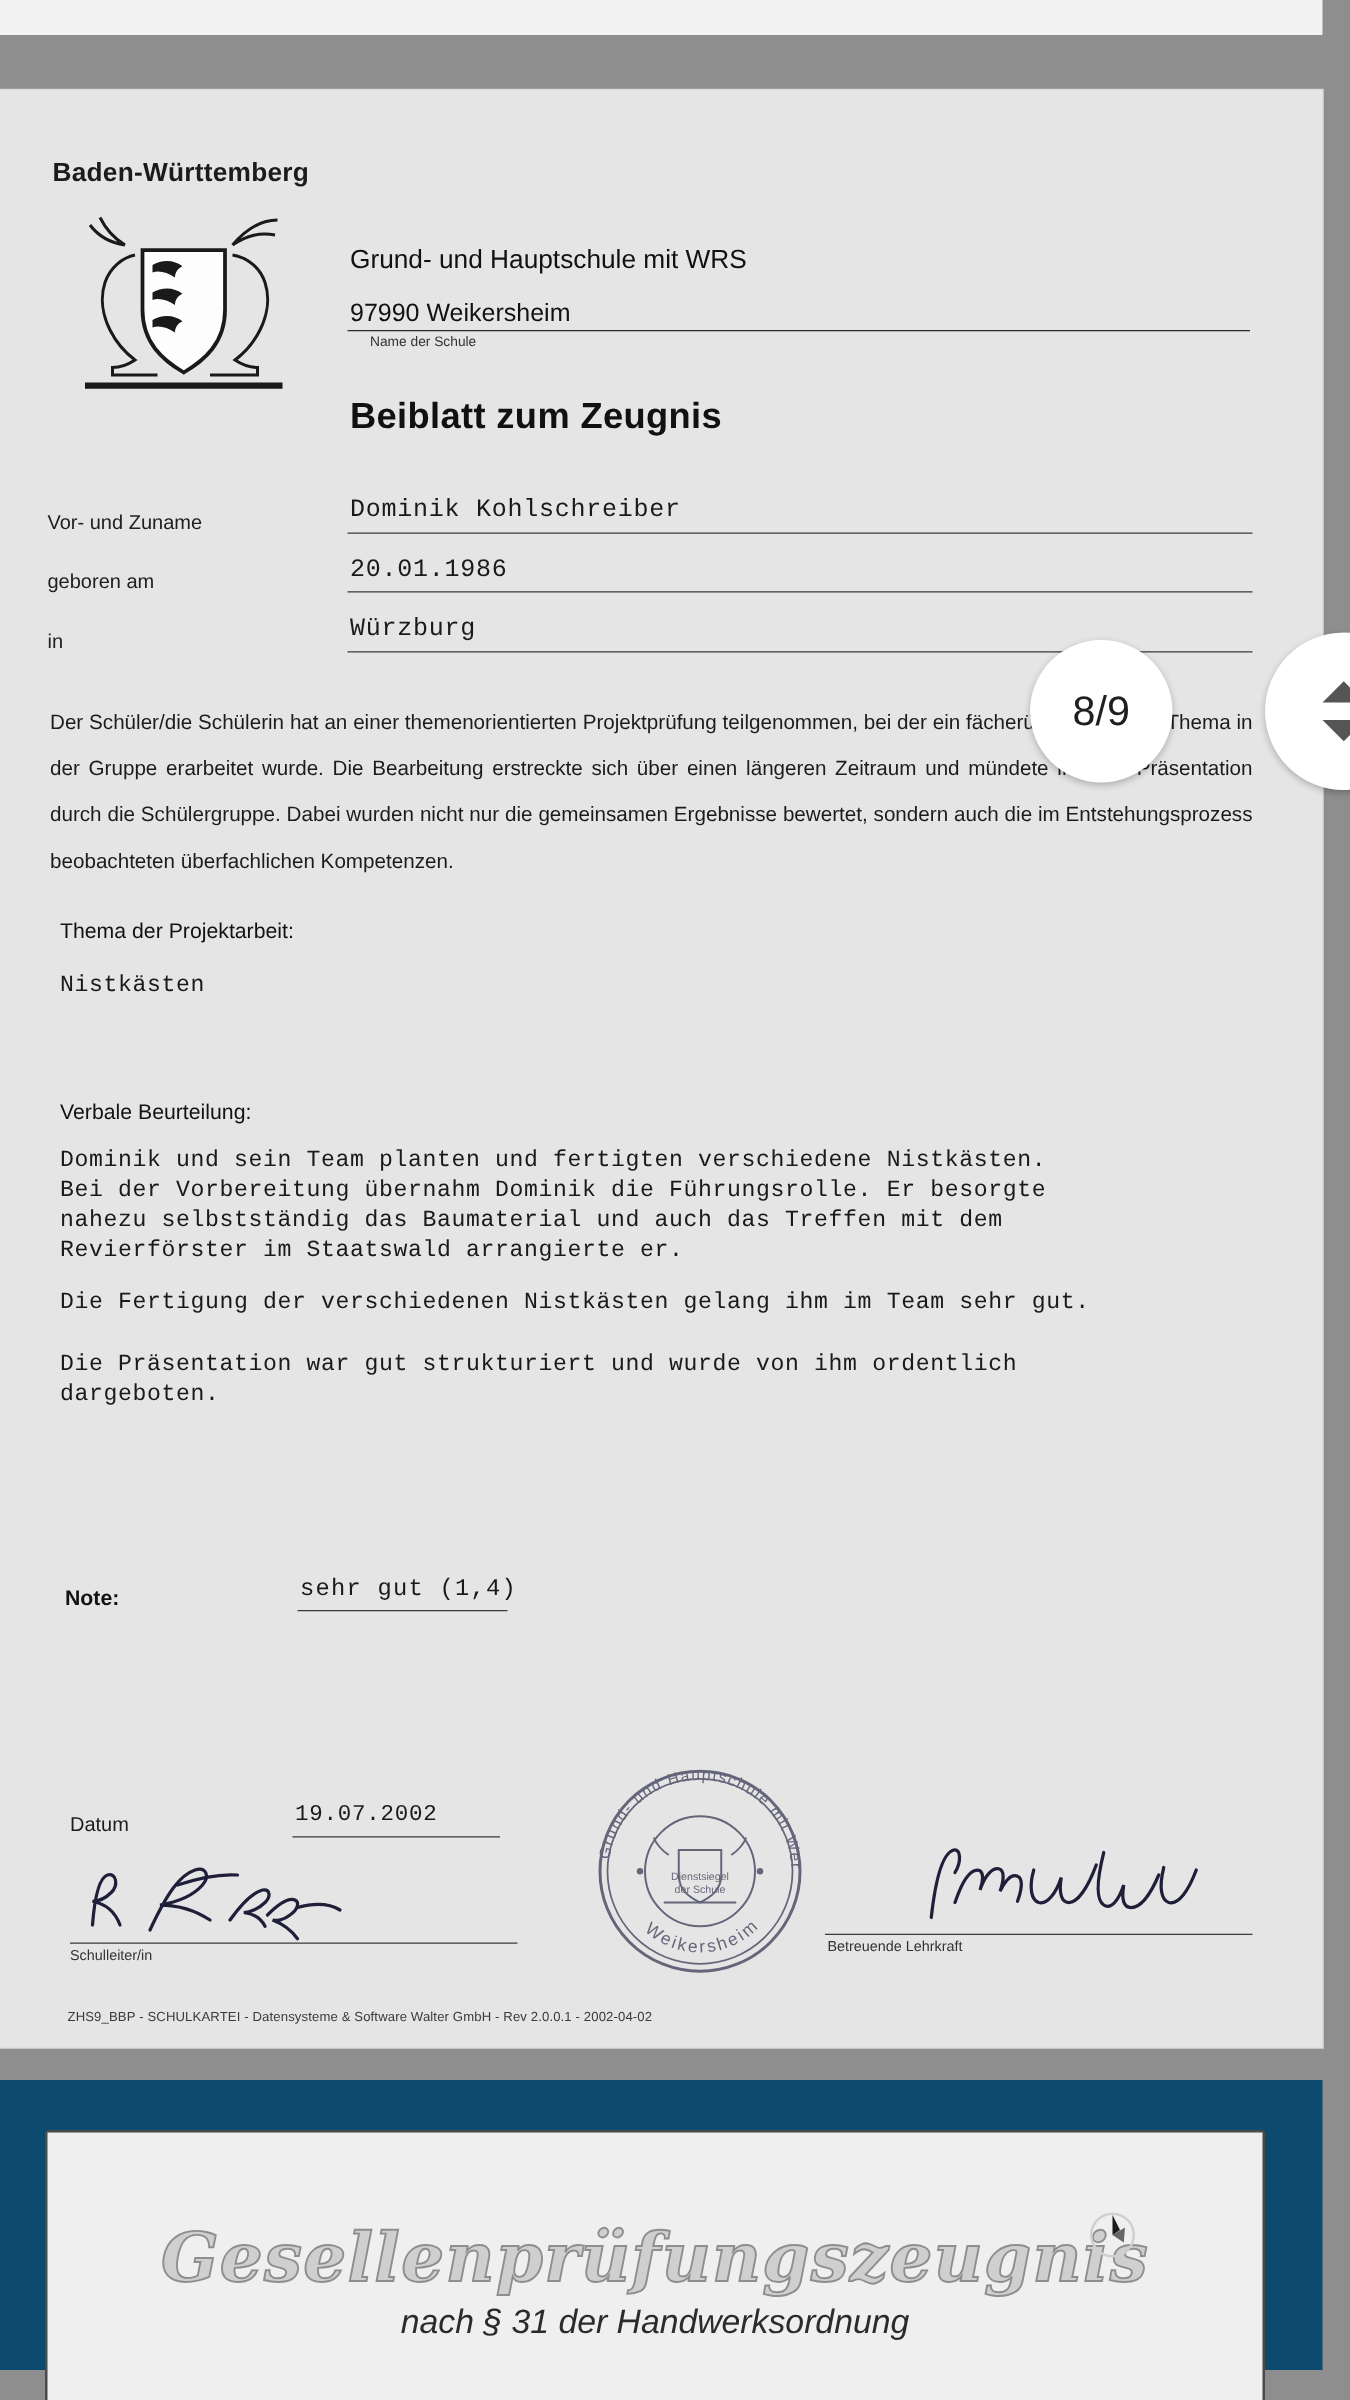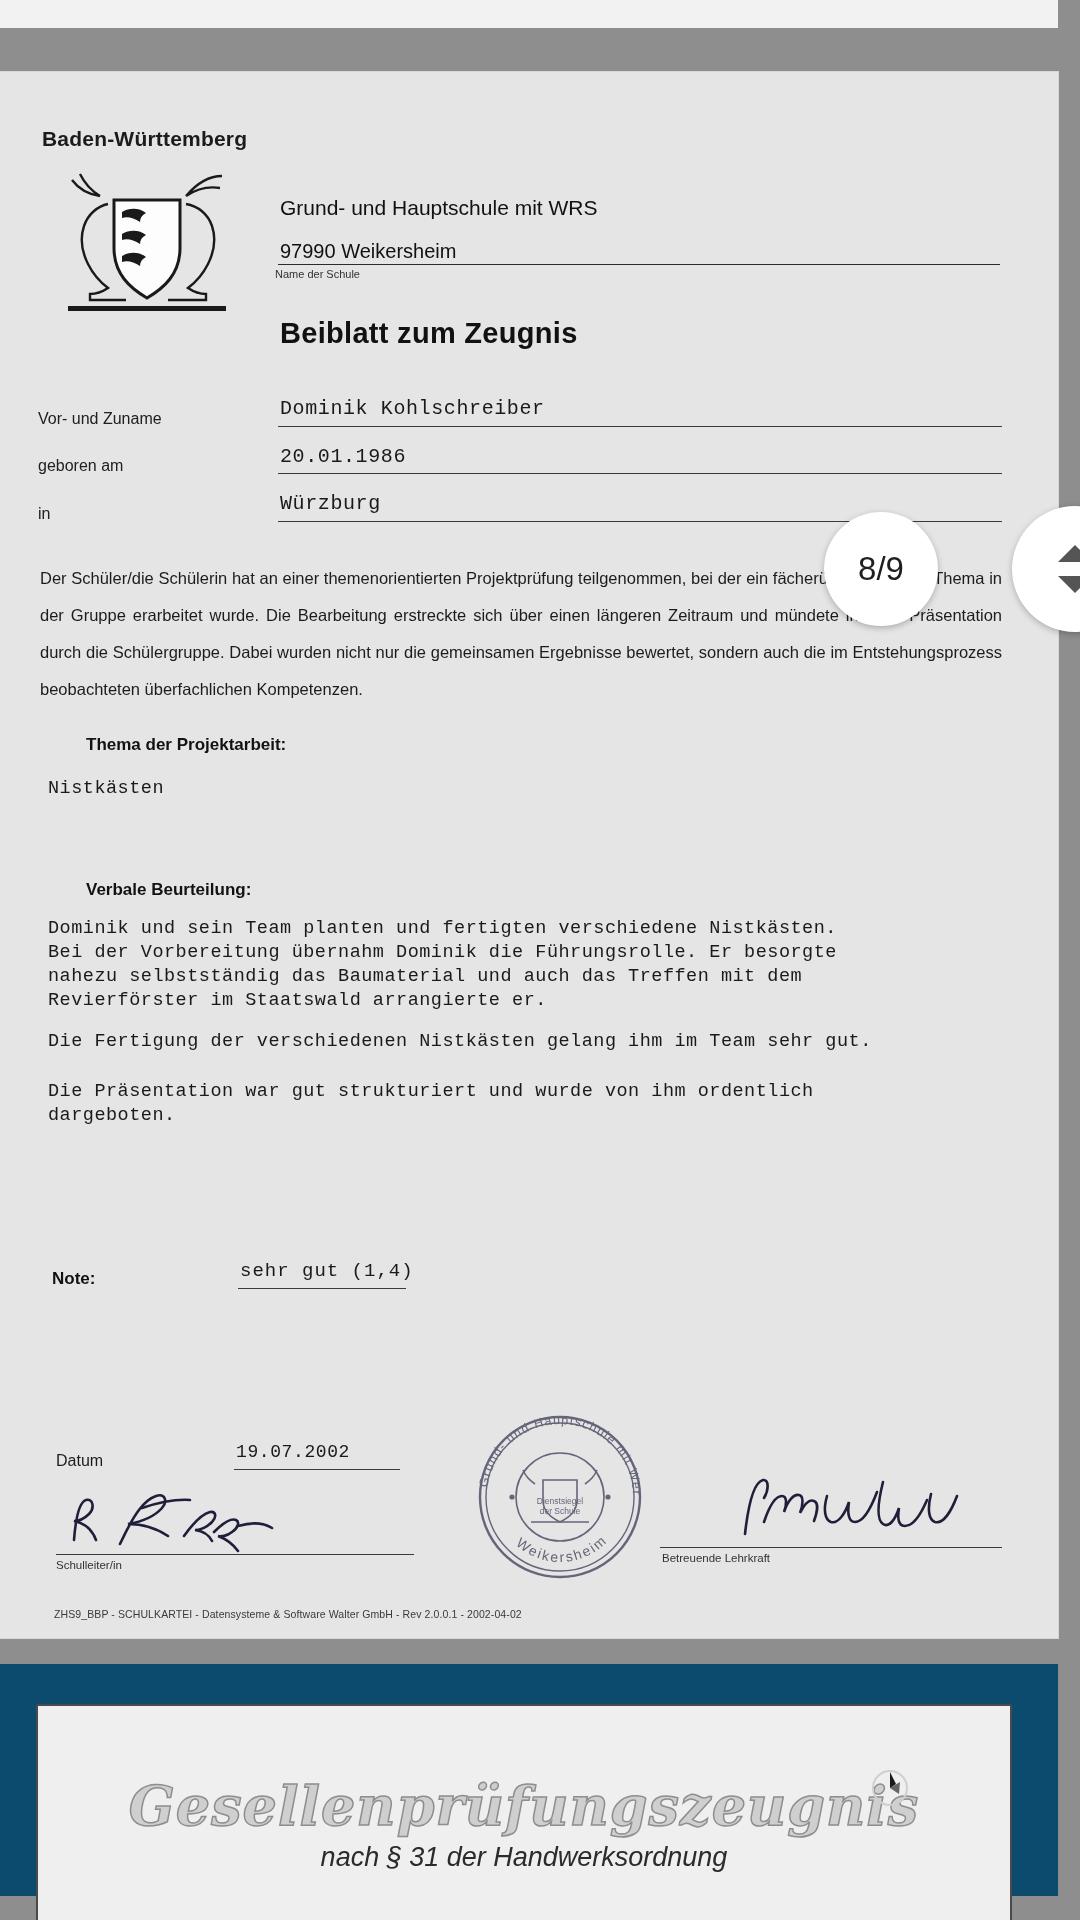--- a/index.html
+++ b/index.html
@@ -90,21 +90,21 @@
   }
   .rule-school {
     position: absolute;
     left: 278px;
     top: 192px;
     width: 722px;
     border-bottom: 1px solid #2b2b2b;
   }
   .rule-school-caption {
     position: absolute;
-    left: 275px;
+    left: 296px;
     top: 196px;
     font-size: 11px;
     color: #333;
   }
   .doc-title {
     position: absolute;
     left: 280px;
     top: 245px;
     font-size: 29px;
     font-weight: bold;
@@ -151,23 +151,22 @@
     font-size: 16.5px;
     line-height: 37px;
     color: #1c1c1c;
     text-align: justify;
   }
 
   .section-head {
     position: absolute;
     left: 48px;
     font-size: 17px;
-    font-weight: bold;
+    font-weight: normal;
     color: #121212;
-    margin-left: 38px;
   }
   .head-thema { top: 663px; }
   .head-verbal { top: 808px; }
 
   .mono-block {
     position: absolute;
     font-family: "Liberation Mono", "DejaVu Sans Mono", monospace;
     font-size: 18.5px;
     line-height: 24px;
     color: #1a1a1a;

